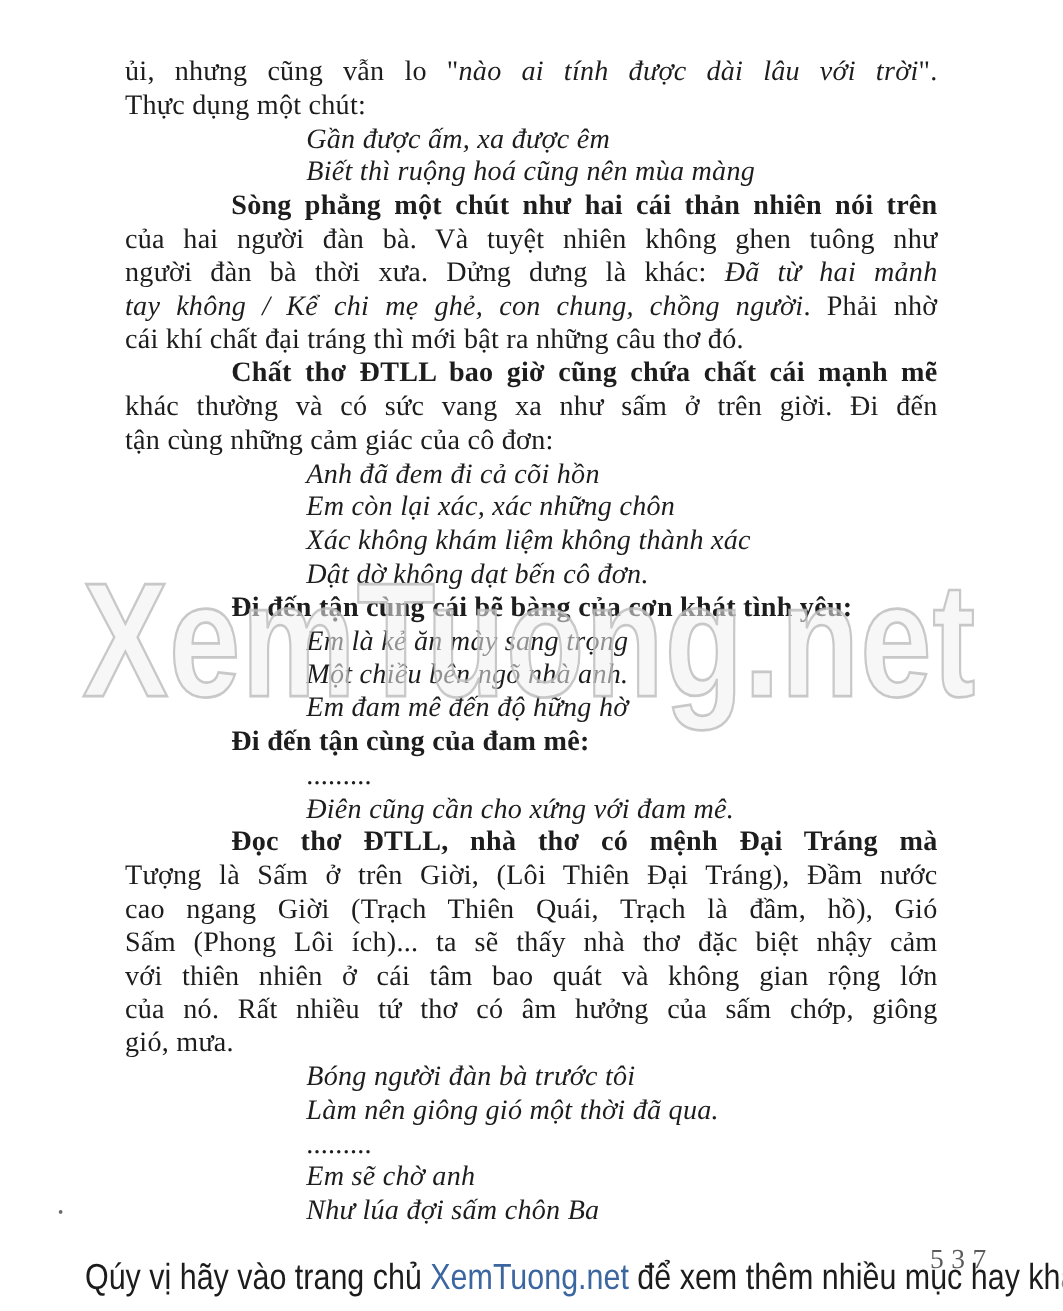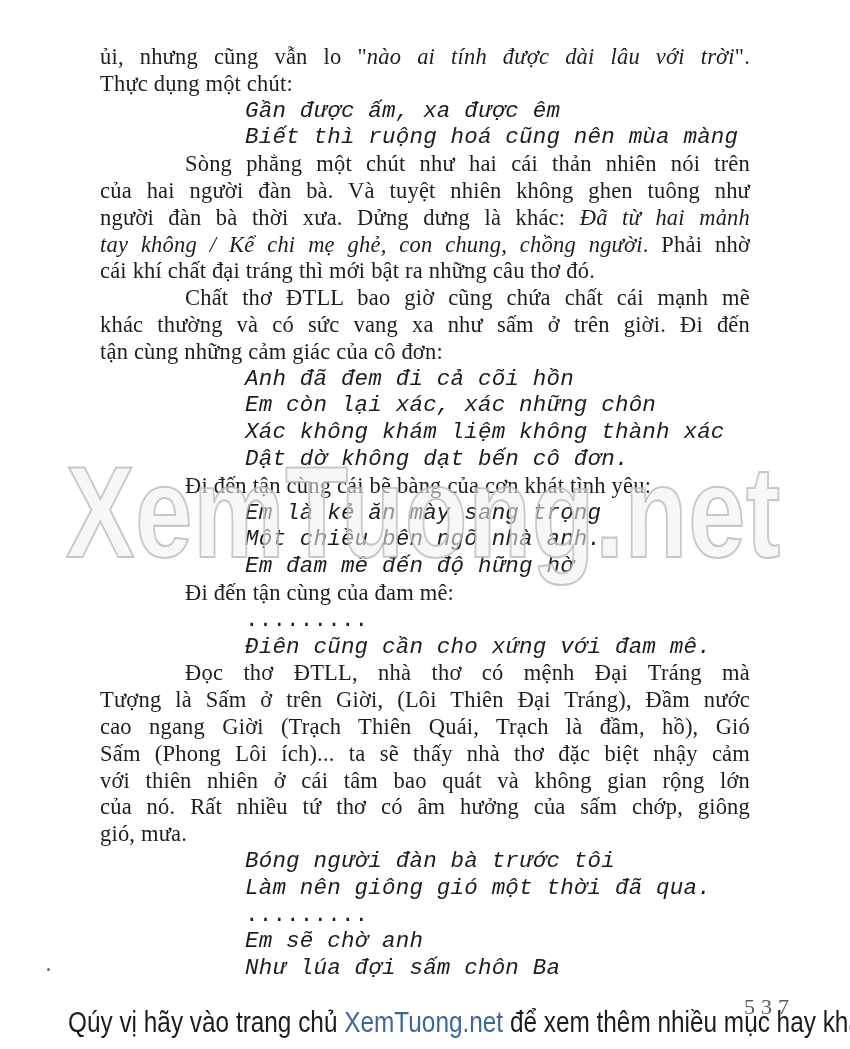--- a/index.html
+++ b/index.html
@@ -19,22 +19,22 @@
     left: 100px; top: 44px;
     width: 650px;
     color: #1d1d1d;
     font-size: 22.5px;
     line-height: 26.8px;
     z-index: 1;
     text-rendering: optimizeLegibility;
   }
   .line { white-space: normal; }
   .line.j { text-align: justify; text-align-last: justify; }
-  .ind-para  { padding-left: 85px; }
-  .ind-verse { padding-left: 145px; font-family: Liberation Mono, monospace; }
+  .ind-para  { padding-left: 85px; font-weight: bold; }
+  .ind-verse { padding-left: 145px; }
   .it { font-style: italic; }
   
   .text-block { letter-spacing: 0.2px; }
 
   
   .watermark {
     position: absolute;
     left: 66px; top: 447px;
     font-family: "Liberation Sans", sans-serif;
     font-weight: bold;

